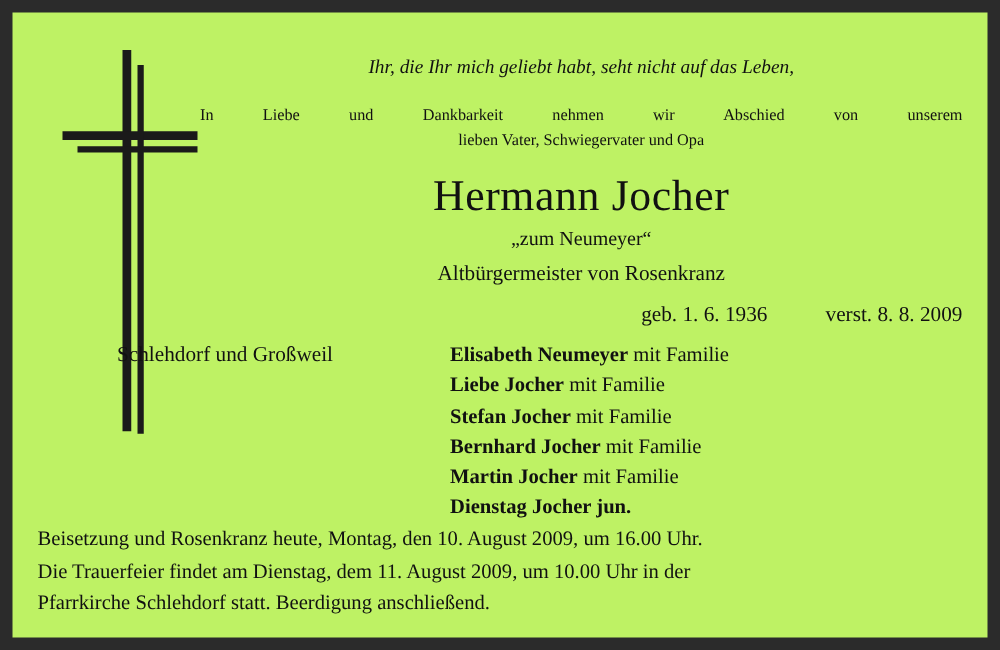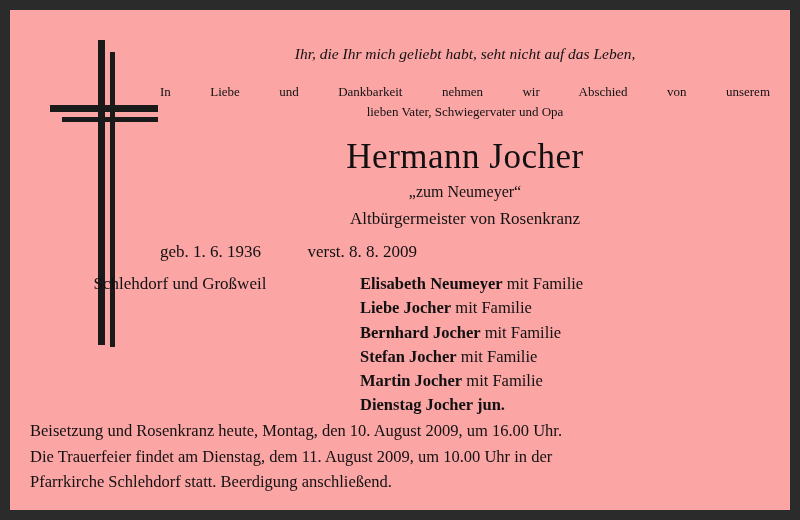--- a/index.html
+++ b/index.html
@@ -12,21 +12,21 @@
     background: #2b2b2b;
     font-family: "Liberation Serif", serif;
     overflow: hidden;
   }
   .notice {
     position: absolute;
     left: 10px;
     top: 10px;
     width: 780px;
     height: 500px;
-    background: #fca5a5;
+    background: #bef264;
     box-sizing: border-box;
   }
   .cross {
     position: absolute;
     left: 40px;
     top: 20px;
     width: 110px;
     height: 320px;
   }
   .cross .vbar {
@@ -105,21 +105,21 @@
     color: #111;
     margin-top: 6px;
   }
   .role {
     text-align: center;
     font-size: 17px;
     color: #111;
     margin-top: 8px;
   }
   .dates {
-    text-align: left;
+    text-align: right;
     font-size: 17px;
     color: #111;
     margin-top: 13px;
   }
   .dates .gap { display: inline-block; width: 38px; }
 
   .family-block {
     position: absolute;
     left: 20px;
     top: 262px;
@@ -193,24 +193,24 @@
   <div class="family-block">
     <div class="places">Schlehdorf und Großweil</div>
     <div class="survivors">
       <div>
         <span class="sname">Elisabeth Neumeyer</span><span> mit Familie</span>
       </div>
       <div>
         <span class="sname">Liebe Jocher</span><span> mit Familie</span>
       </div>
       <div>
+        <span class="sname">Stefan Jocher</span><span> mit Familie</span>
+      </div>
+      <div>
         <span class="sname">Bernhard Jocher</span><span> mit Familie</span>
-      </div>
-      <div>
-        <span class="sname">Stefan Jocher</span><span> mit Familie</span>
       </div>
       <div>
         <span class="sname">Martin Jocher</span><span> mit Familie</span>
       </div>
       <div>
         <span class="sname">Dienstag Jocher jun.</span><span></span>
       </div>
     </div>
   </div>
 

